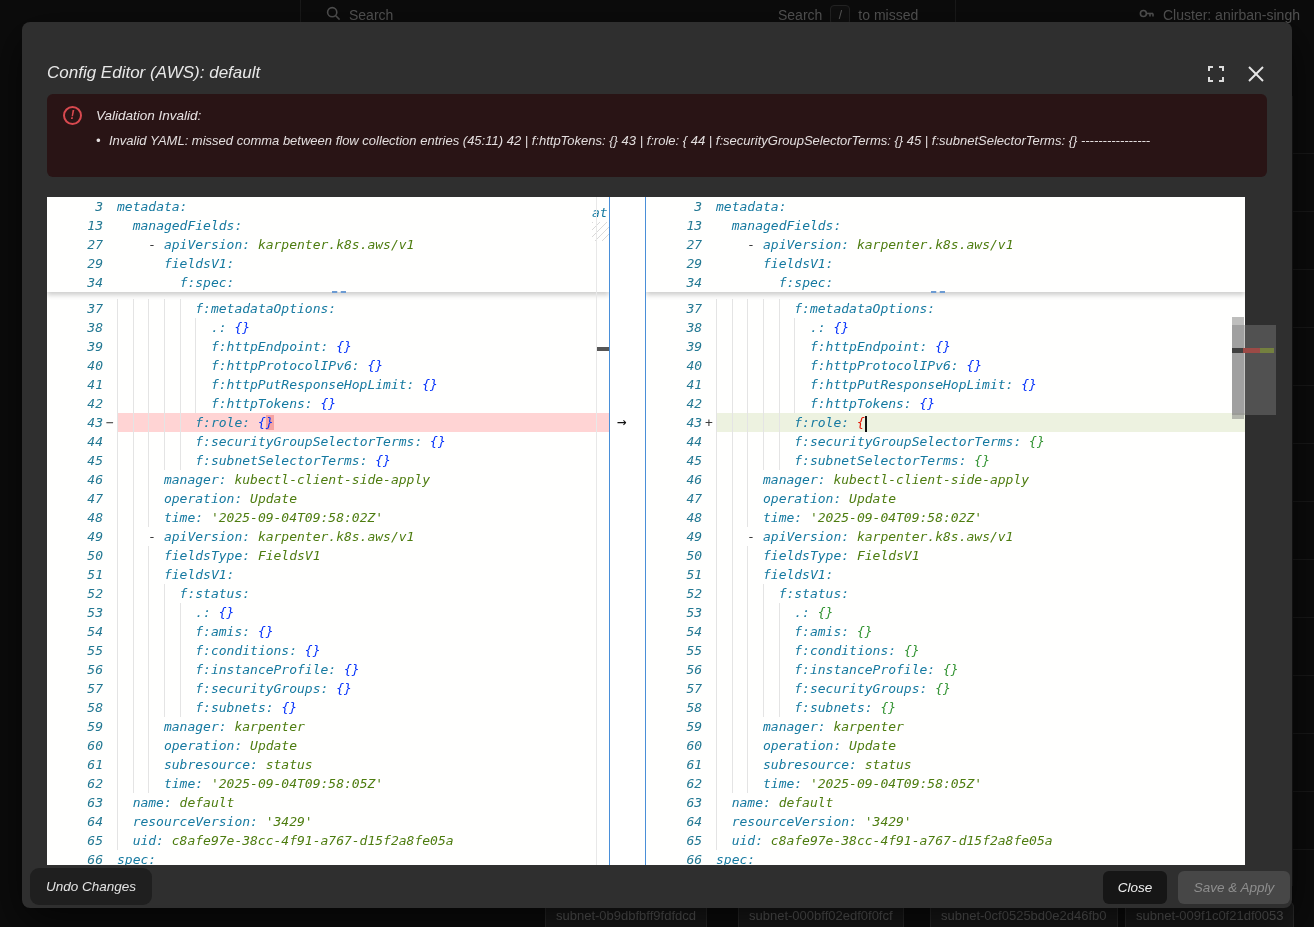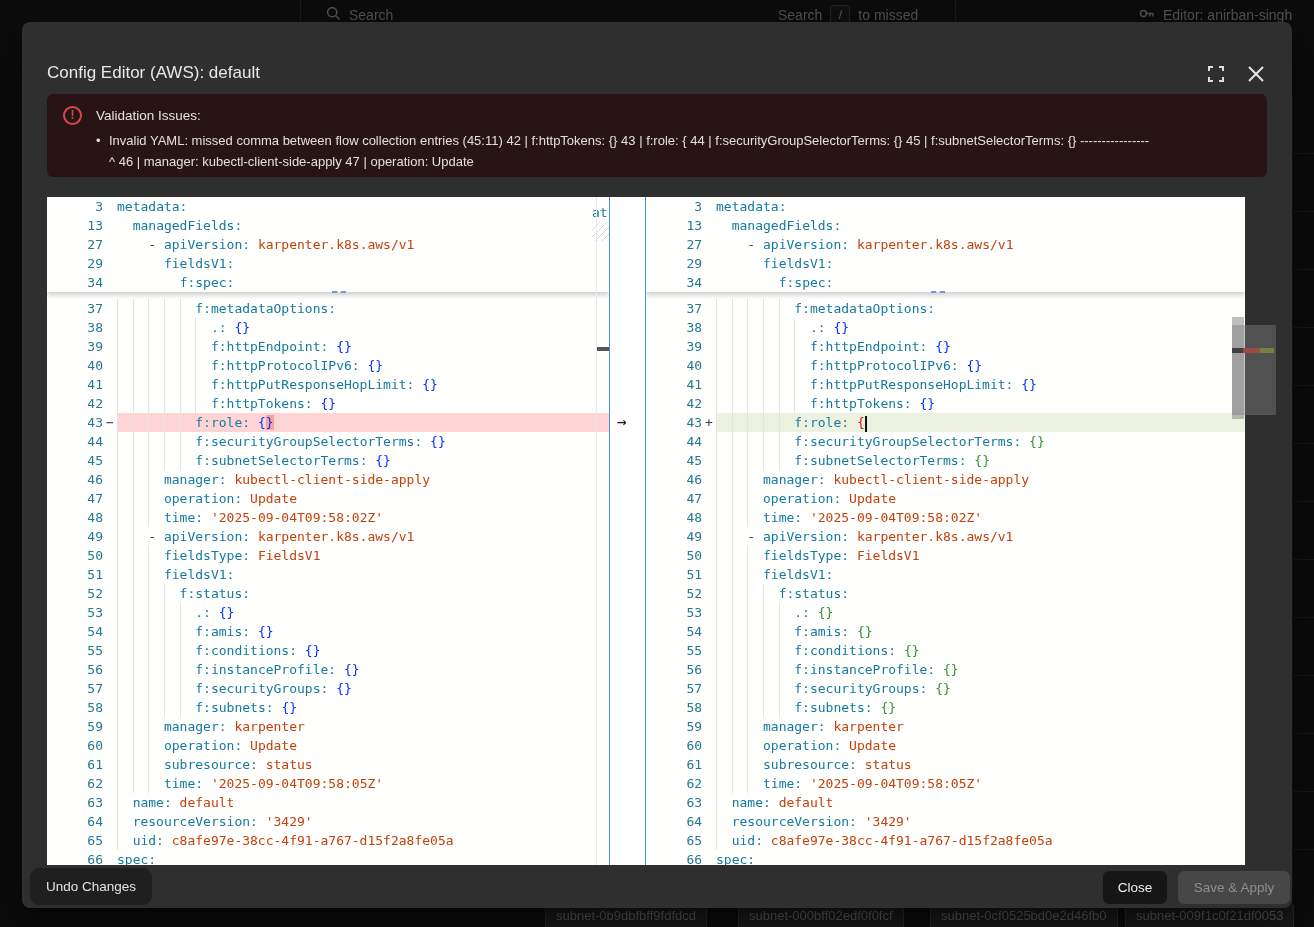--- a/index.html
+++ b/index.html
@@ -13,21 +13,21 @@
   .keycap{display:inline-flex;align-items:center;justify-content:center;width:18px;height:18px;
           border:1px solid #3d3d3d;border-radius:4px;font-size:12px;color:#9a9a9a;background:#1c1c1c;}
   .rows-strip{position:absolute;right:0;top:96px;width:21px;height:790px;border-left:1px solid #2a2a2a;
           background:repeating-linear-gradient(to bottom,transparent 0 57px,#2a2a2a 57px 58px);z-index:1;}
   .chip{position:absolute;top:901px;height:40px;background:#2a2a2a;border:1px solid #474747;border-radius:6px;
         color:#9a9a9a;font-size:13px;padding:6px 10px 0;white-space:nowrap;z-index:1;}
   .backdrop{position:absolute;inset:0;background:rgba(0,0,0,0.40);z-index:5;}
 
   
   .modal{position:absolute;left:22px;top:22px;width:1270px;height:886px;background:#2f2f2f;border-radius:8px;
-         box-shadow:0 14px 44px rgba(0,0,0,.65);z-index:10;}
+         box-shadow:0 14px 44px rgba(0,0,0,.65);z-index:10;font-style:italic;}
   .modal-title{position:absolute;left:25px;top:41px;font-size:17px;color:#e8e8e8;}
   .icon-btn{position:absolute;top:42px;width:20px;height:20px;cursor:pointer;}
   .icon-btn svg{display:block;}
 
   
   .banner{position:absolute;left:25px;top:72px;width:1220px;height:83px;background:#291415;border-radius:6px;color:#e7e2e2;}
   .banner-icon{position:absolute;left:16px;top:12px;width:15px;height:15px;border:2px solid #d8494f;border-radius:50%;
                color:#d8494f;font-size:12px;font-weight:bold;text-align:center;line-height:15px;}
   .banner-heading{position:absolute;left:49px;top:14px;font-size:13.5px;}
   .banner-msg{position:absolute;left:62px;top:36px;width:1145px;font-size:13px;line-height:21px;color:#e3dede;}
@@ -46,21 +46,21 @@
 
   .sticky{position:absolute;top:0;left:0;right:0;z-index:2;background:#fffffe;box-shadow:0 3px 5px rgba(0,0,0,.20);}
   .body{position:absolute;top:102px;left:0;right:0;z-index:1;}
   .crow{display:flex;height:19px;}
   .ln{width:56px;text-align:right;color:#237893;flex:none;}
   .sign{width:14px;text-align:center;color:#3d3d3d;flex:none;}
   .txt{flex:1;white-space:pre;}
   .g{display:inline-block;height:19px;vertical-align:top;
      background:repeating-linear-gradient(to right,#e4e4e4 0 1px,transparent 1px 2ch);}
   .key{color:#1579a0;}
-  .val{color:#c2410c;}
+  .val{color:#4d7c0f;}
   .dash{color:#3b3b3b;}
   .br{color:#0431fa;}
   .br-green{color:#319331;}
   .br-red{color:#e51400;}
   .row-del .txt{background:#ffd4d4;}
   .del-char{background:#f5a3a3;}
   .row-ins .txt{background:#edf2e0;}
   .cursor{display:inline-block;width:2px;height:16px;background:#111;vertical-align:middle;}
 
   .frag-at{position:absolute;top:6px;left:545px;color:#1579a0;z-index:3;}
@@ -106,21 +106,21 @@
     <div class="tb-divider" style="left:955px"></div>
     <div class="tb-item" style="left:1138px">
       <span>
         <svg width="17" height="17" viewBox="0 0 17 17">
             <circle cx="5.4" cy="8.5" r="3" fill="none" stroke="#8a8a8a" stroke-width="1.6"></circle>
             <line x1="8.4" y1="8.5" x2="15" y2="8.5" stroke="#8a8a8a" stroke-width="1.6"></line>
             <line x1="12" y1="8.5" x2="12" y2="11.6" stroke="#8a8a8a" stroke-width="1.6"></line>
             <line x1="15" y1="8.5" x2="15" y2="11.6" stroke="#8a8a8a" stroke-width="1.6"></line>
           </svg>
       </span>
-      <span>Editor: anirban-singh</span>
+      <span>Cluster: anirban-singh</span>
     </div>
   </div>
 
   <div class="rows-strip"></div>
 
   <div class="chip" style="left:545px">subnet-0b9dbfbff9fdfdcd</div>
   <div class="chip" style="left:738px">subnet-000bff02edf0f0fcf</div>
   <div class="chip" style="left:930px">subnet-0cf0525bd0e2d46fb0</div>
   <div class="chip" style="left:1125px">subnet-009f1c0f21df0053</div>
 
@@ -139,24 +139,23 @@
     </div>
     <div class="icon-btn" style="left:1224px">
       <svg width="20" height="20" viewBox="0 0 20 20" stroke="#e6e6e6" stroke-width="2">
         <line x1="3" y1="3" x2="17" y2="17"></line>
           <line x1="17" y1="3" x2="3" y2="17"></line>
       </svg>
     </div>
 
     <div class="banner">
       <div class="banner-icon">!</div>
-      <div class="banner-heading">Validation Issues:</div>
+      <div class="banner-heading">Validation Invalid:</div>
       <div class="banner-msg">
         <div class="banner-line1">Invalid YAML: missed comma between flow collection entries (45:11) 42 | f:httpTokens: {} 43 | f:role: { 44 | f:securityGroupSelectorTerms: {} 45 | f:subnetSelectorTerms: {} ----------------</div>
-        <div class="banner-line2">^ 46 | manager: kubectl-client-side-apply 47 | operation: Update</div>
       </div>
     </div>
 
     <div class="editor">
 
       <div class="pane pane-left">
         <div class="body" id="body-left">
             <div class="crow">
               <span class="ln">37</span>
               <span class="sign"></span>

